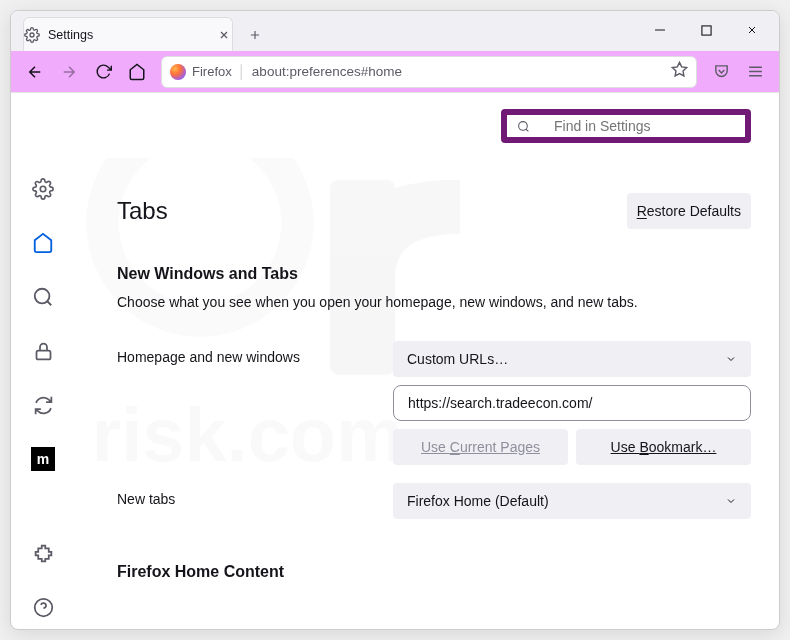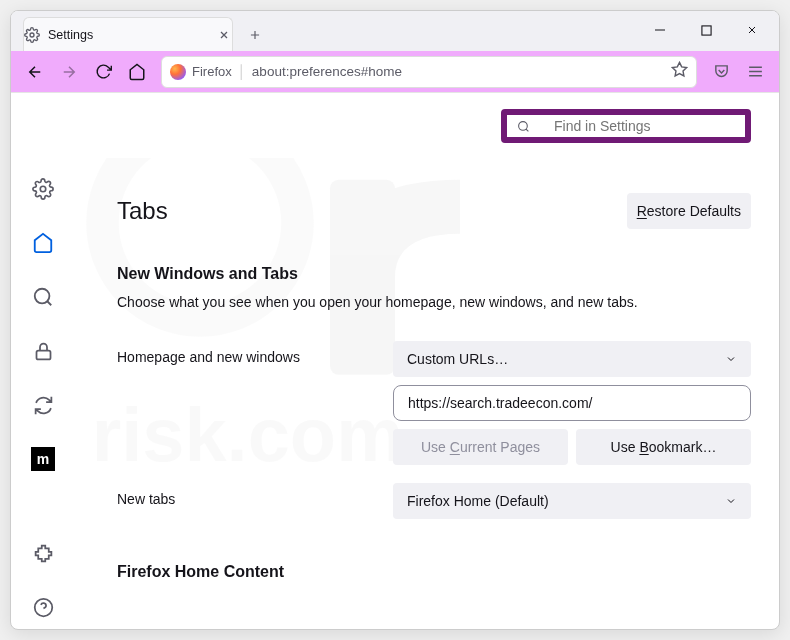--- a/index.html
+++ b/index.html
@@ -41,21 +41,21 @@
     .btn.disabled { color: #8f8f9d; }
     .underline { text-decoration: underline; text-decoration-thickness: 1px; text-underline-offset: 2px; }
     h2 { font-size: 16px; font-weight: 600; color: #15141a; margin-top: 36px; }
     .desc { font-size: 14px; color: #15141a; margin-top: 10px; line-height: 1.4; }
     .form-row { display: flex; align-items: flex-start; margin-top: 28px; gap: 16px; }
     .form-label { width: 260px; font-size: 14px; color: #15141a; padding-top: 8px; }
     .form-controls { flex: 1; display: flex; flex-direction: column; gap: 8px; }
     .select { background: #f0f0f4; border-radius: 4px; height: 36px; display: flex; align-items: center; justify-content: space-between; padding: 0 14px; font-size: 14px; color: #15141a; }
     .text-input { border: 1px solid #8f8f9d; border-radius: 8px; height: 36px; padding: 0 14px; font-size: 14px; color: #15141a; display: flex; align-items: center; }
     .btn-row { display: flex; gap: 8px; justify-content: flex-end; }
-    .btn-row .btn { flex: 1; justify-content: center; }
+    .btn-row .btn { flex: 1; justify-content: center; text-decoration: underline; }
     svg { pointer-events: none; }
   </style>
 </head>
 <body>
 
 <div class="window">
 
   <div class="watermark">
     <svg viewBox="0 0 600 300">
       <g fill="#999">

